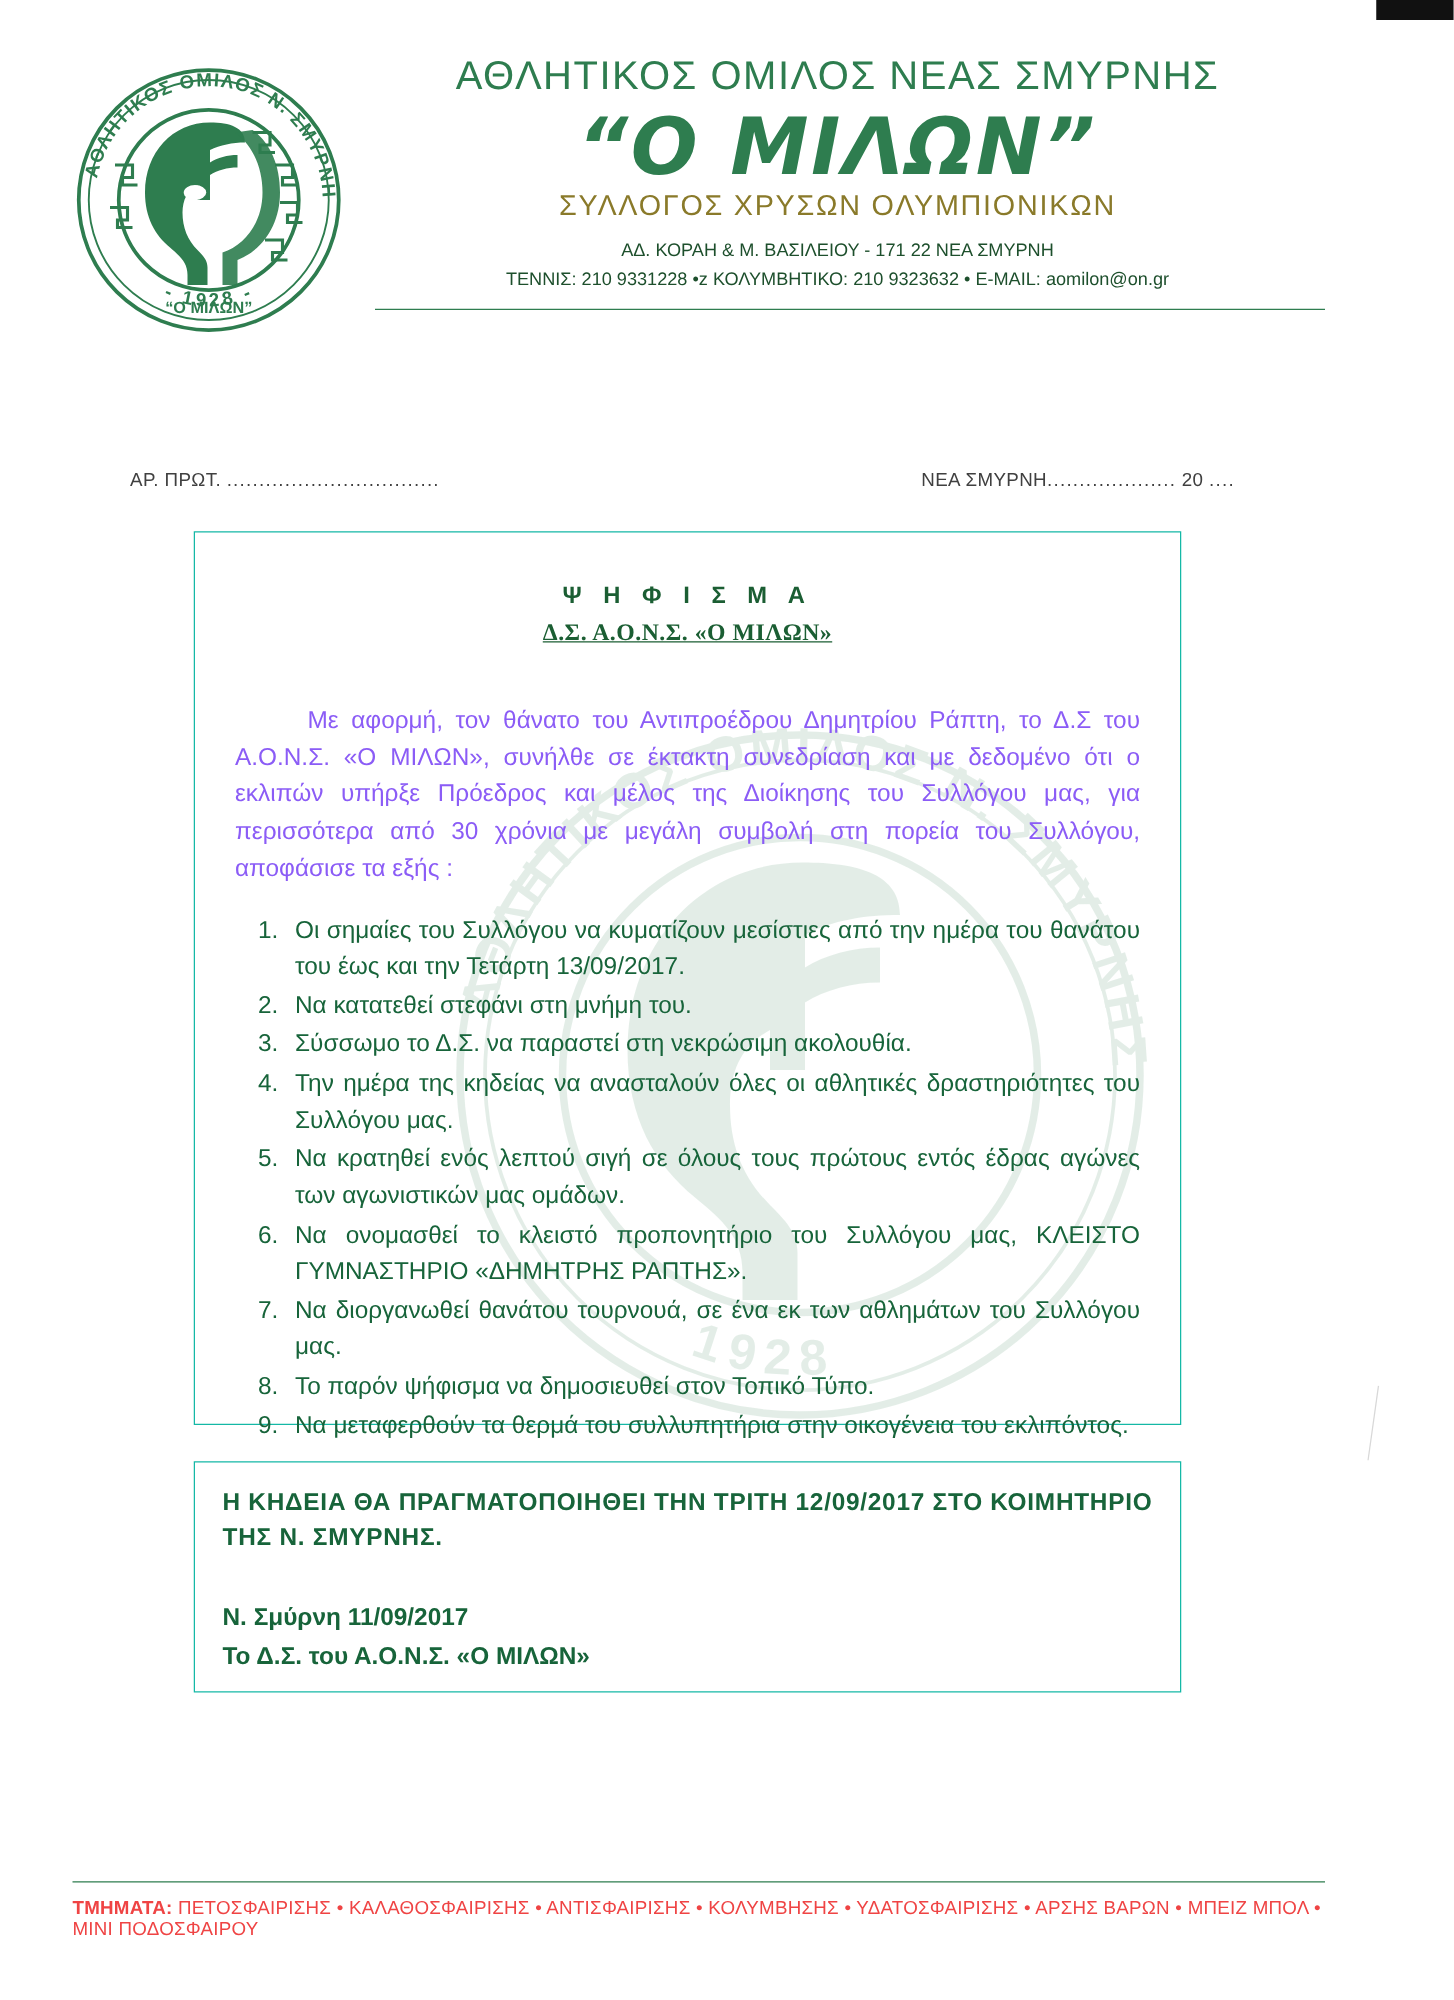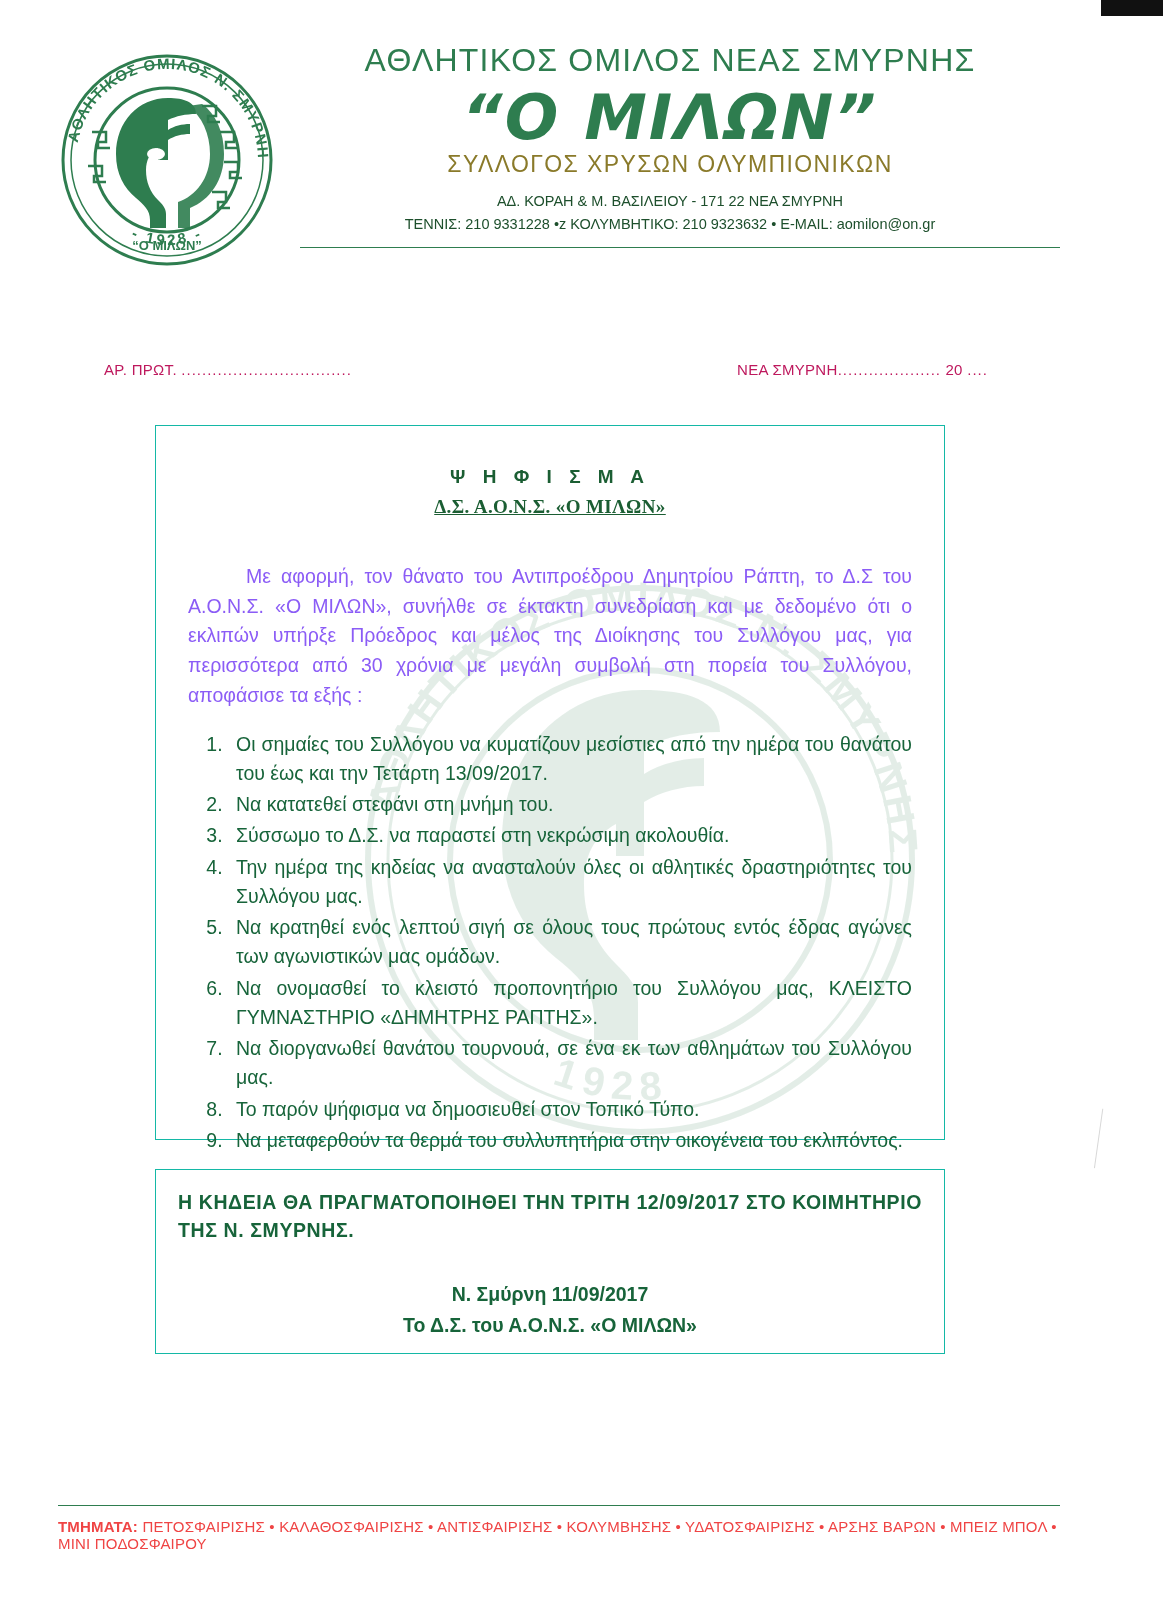--- a/index.html
+++ b/index.html
@@ -82,23 +82,23 @@
     margin:12px auto 0 auto;
     width:760px;
     height:1px;
     background:#2e7d4f;
   }
 
   
   .proto-row{
     position:relative;
     height:40px;
-    margin-top:39px;
+    margin-top:54px;
     font-size:15px;
-    color:#be185d;
+    color:#404040;
   }
   .proto-left{
     position:absolute;
     left:104px; top:0;
     letter-spacing:.3px;
   }
   .proto-right{
     position:absolute;
     left:737px; top:0;
     letter-spacing:.3px;
@@ -172,21 +172,20 @@
   }
   .funeral-text{
     font-size:19.5px;
     line-height:1.45;
     font-weight:bold;
     letter-spacing:.6px;
     color:#17643a;
   }
   .signature{
     margin-top:34px;
-    text-align:center;
     font-size:19.5px;
     font-weight:bold;
     color:#17643a;
     line-height:1.6;
   }
 
   
   .footer-rule{
     position:absolute;
     left:58px; top:1505px;

